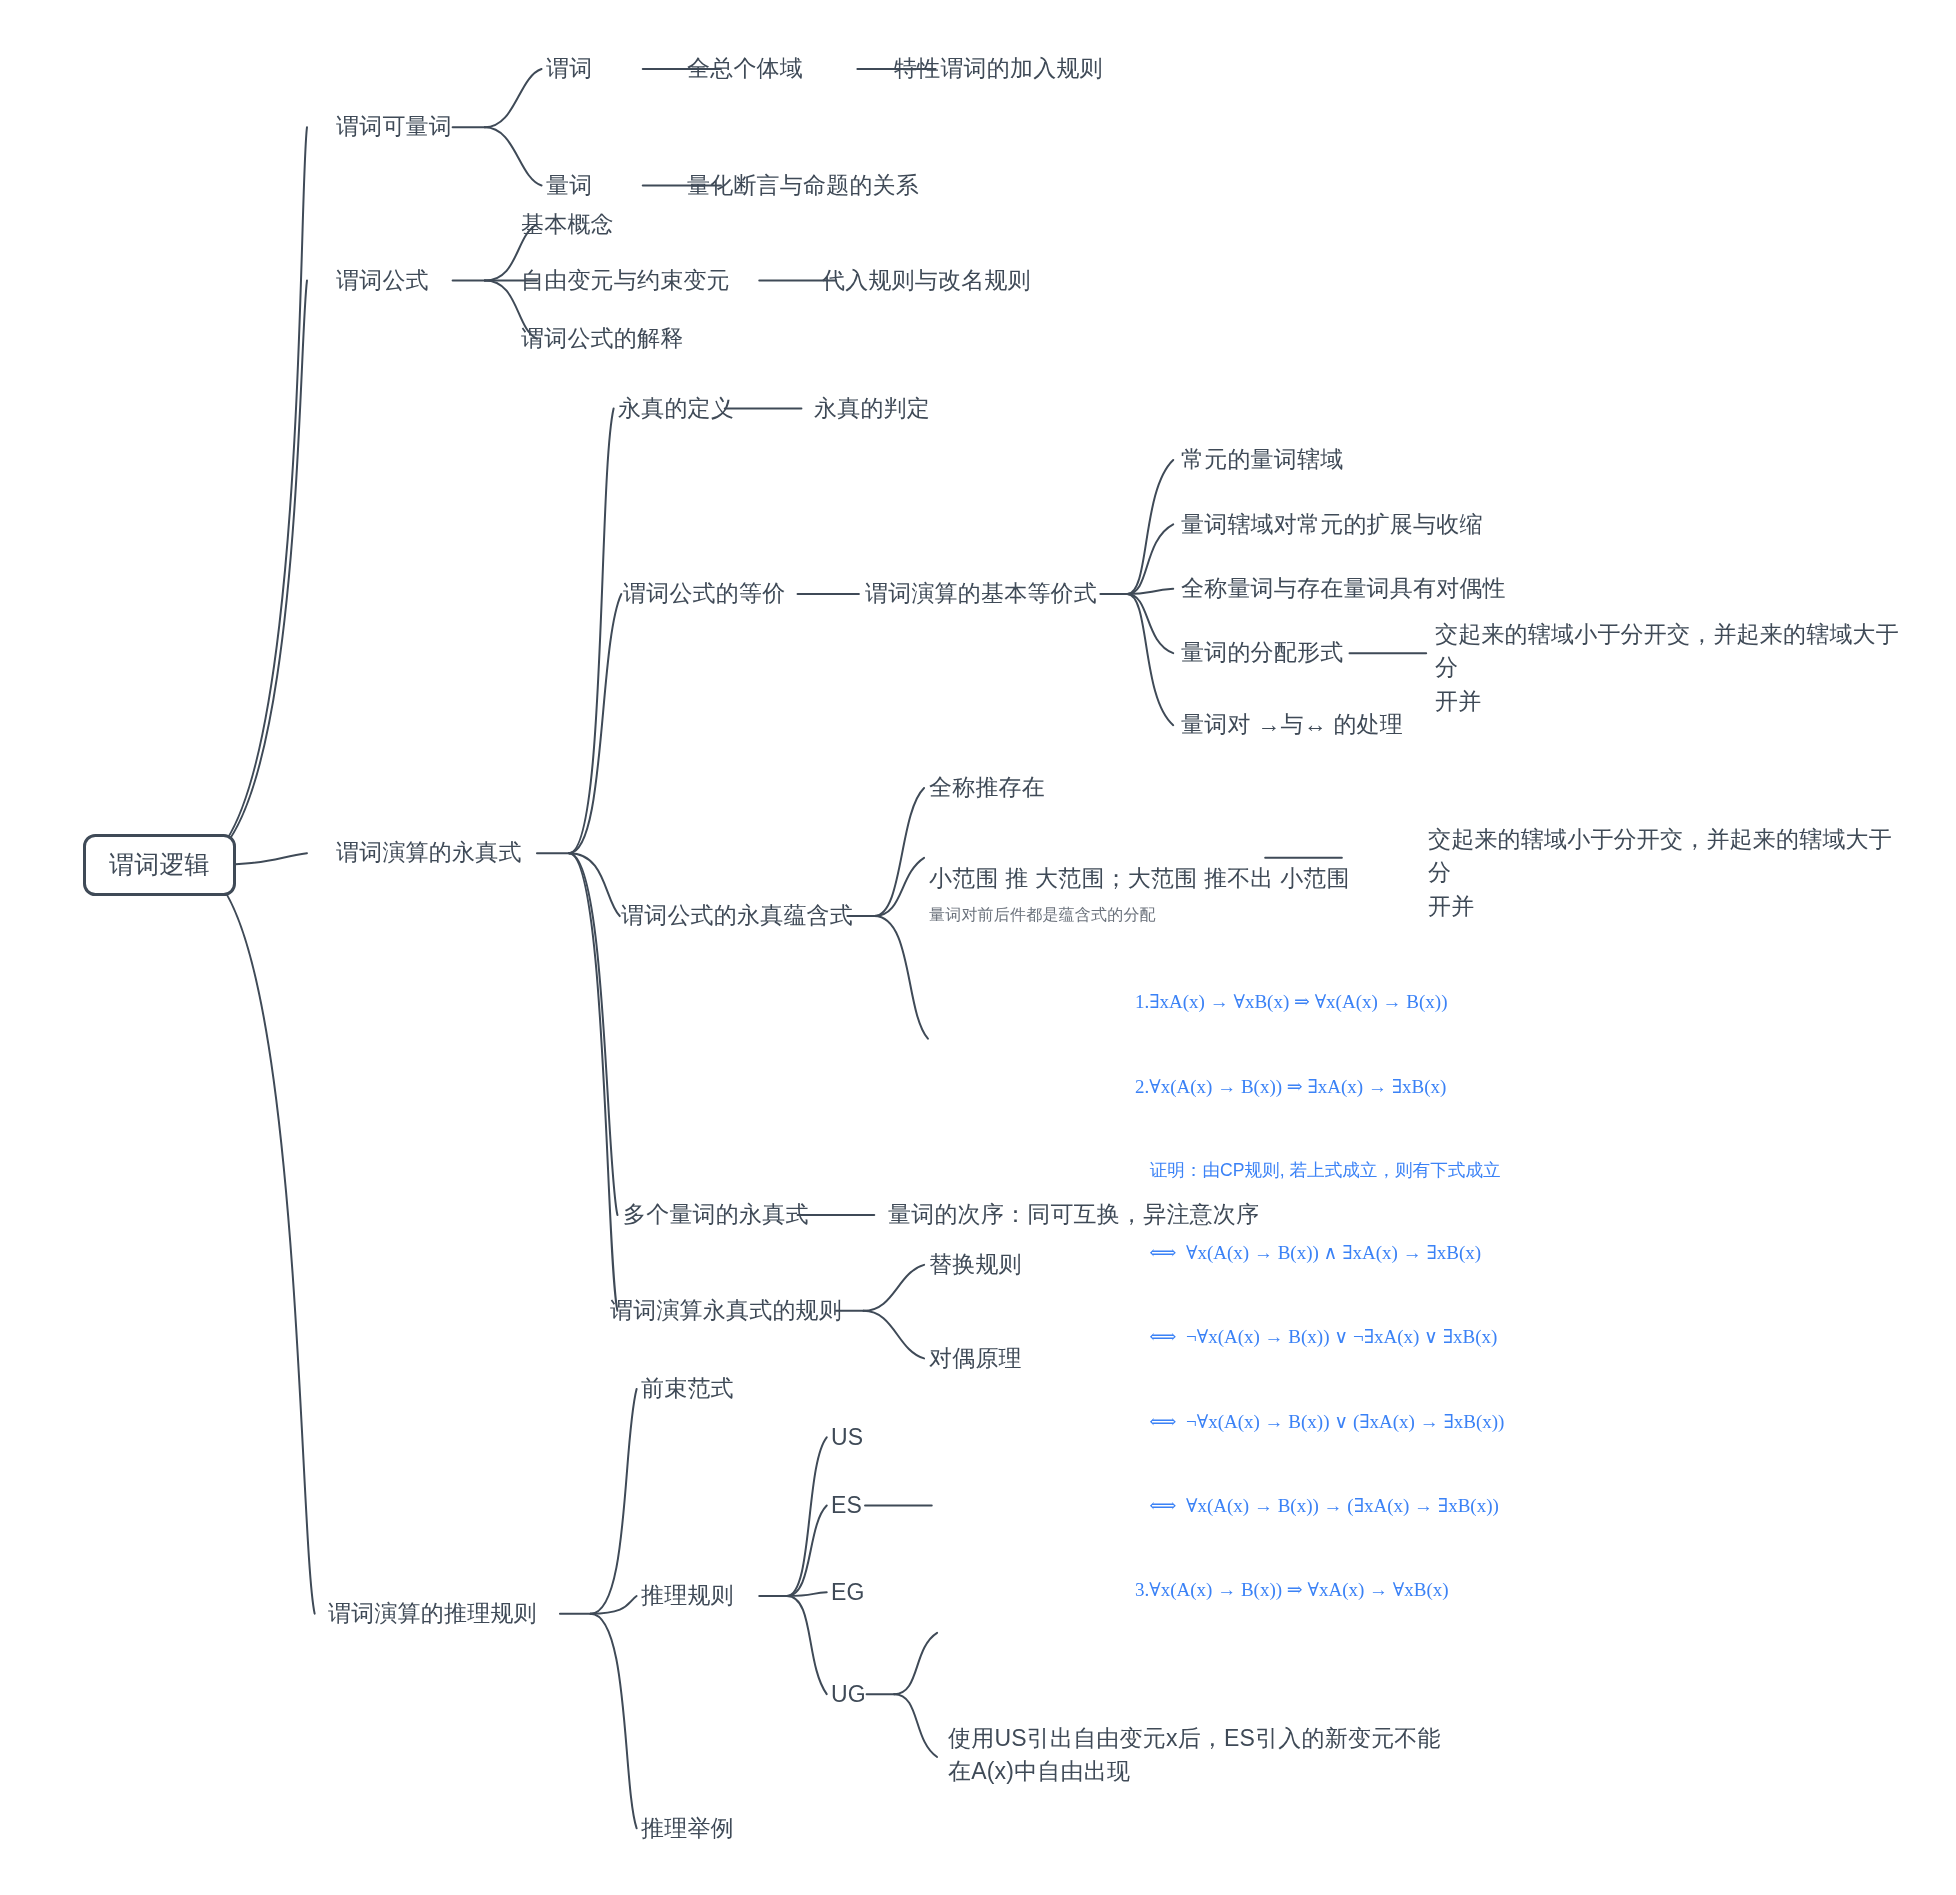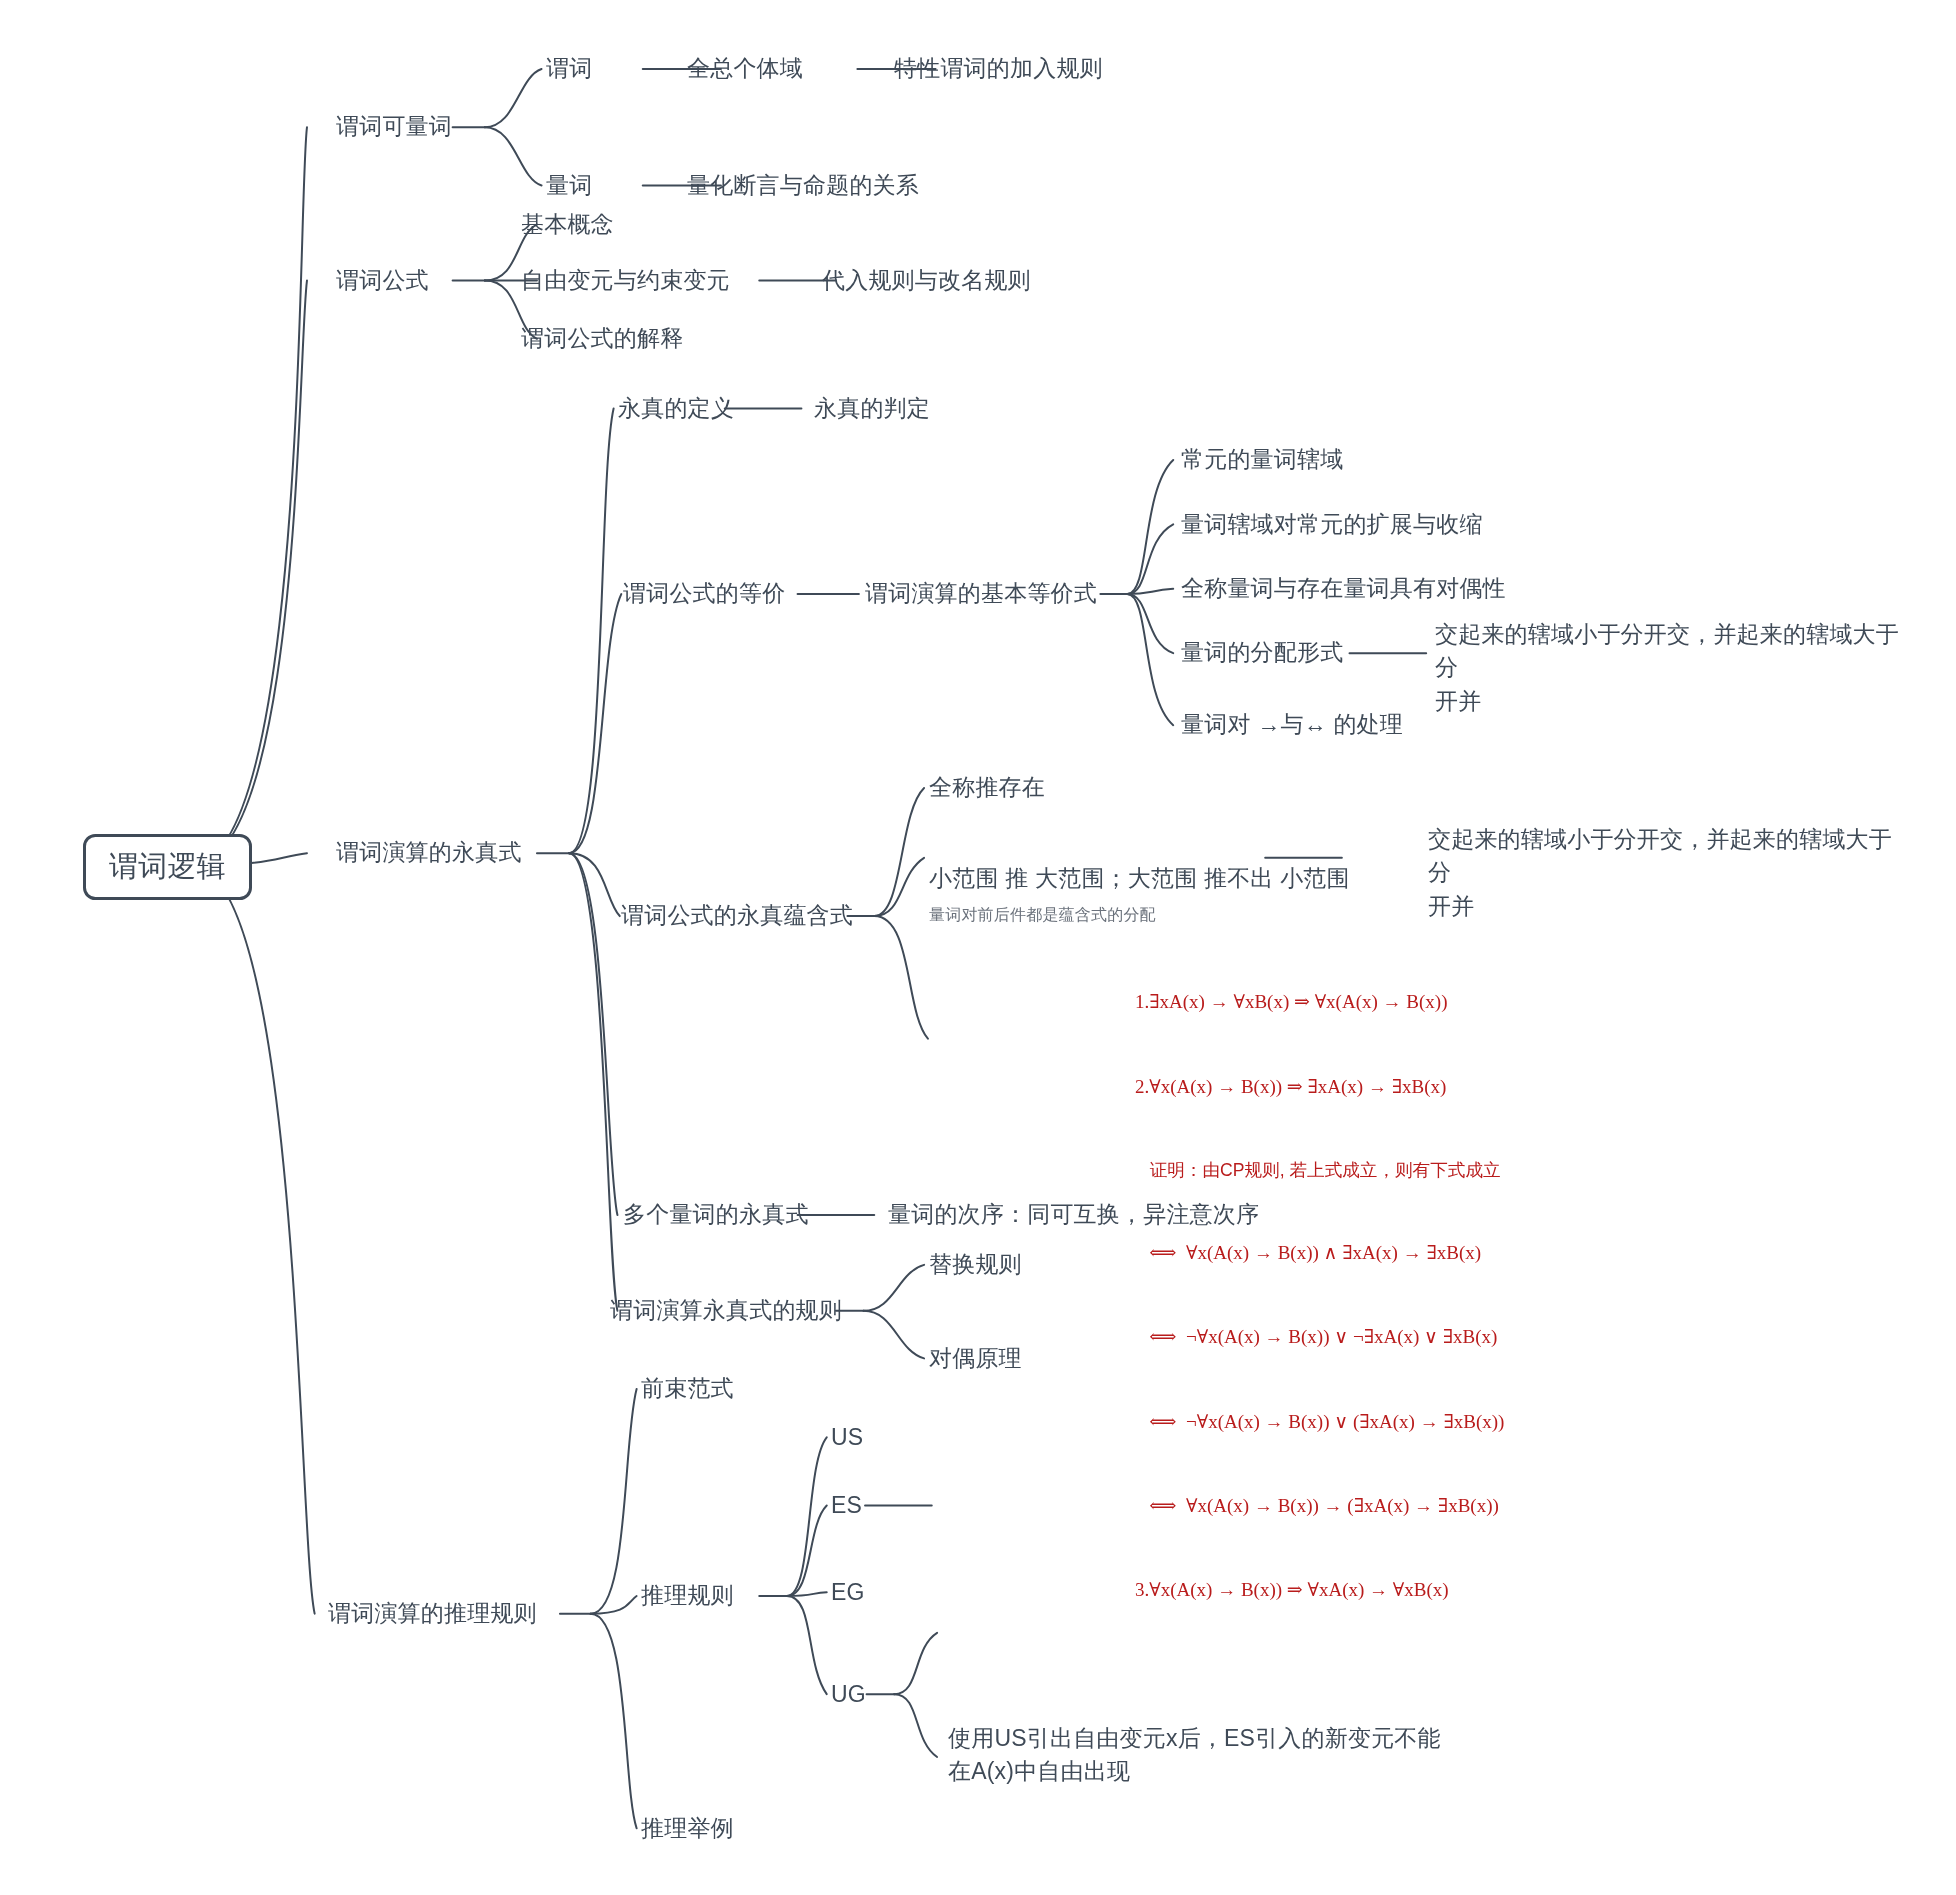--- a/index.html
+++ b/index.html
@@ -33,34 +33,34 @@
     color: #3f4a57;
     font-size: 23px;
     line-height: 1.45;
     white-space: pre-line;
     letter-spacing: 0.2px;
   }
   .node.root {
     border: 3.1px solid #3f4a57;
     border-radius: 12.3px;
     padding: 14px 23px;
-    font-size: 29px;
+    font-size: 25px;
     background: #ffffff;
     line-height: 1.1;
   }
   .node.small {
     font-size: 16px;
     color: #6b727c;
   }
   .node.latin {
     font-size: 23px;
   }
   .mathblock {
     position: absolute;
-    color: #b91c1c;
+    color: #3b82f6;
     font-family: "Liberation Serif", "DejaVu Serif", serif;
     font-size: 19px;
     line-height: 1.48;
     white-space: pre;
   }
   .cjk { font-family: "Liberation Sans", "DejaVu Sans", sans-serif; font-size: 17.6px; }
 </style>
 </head>
 <body>
 

